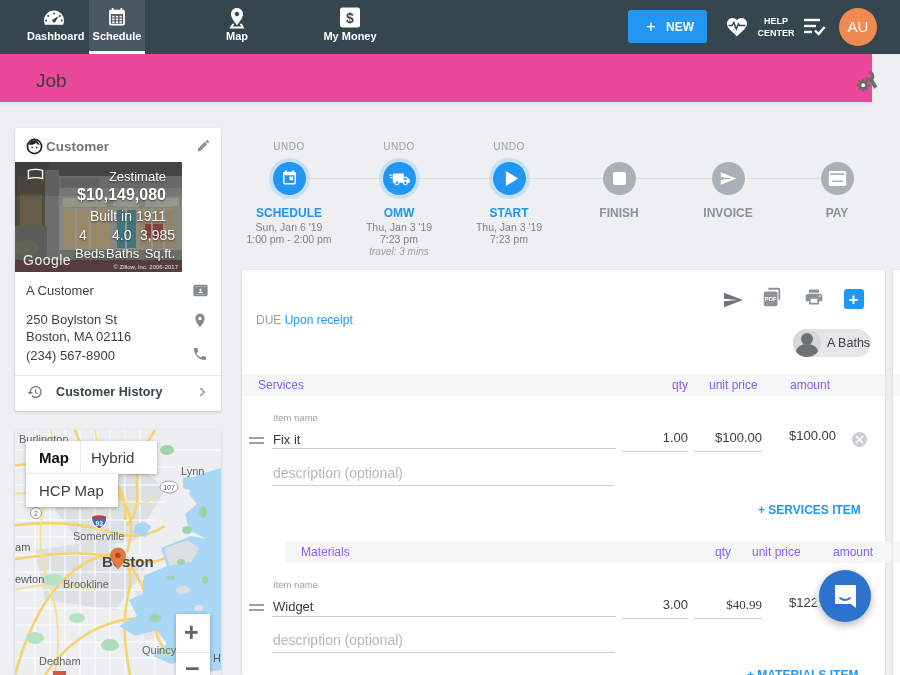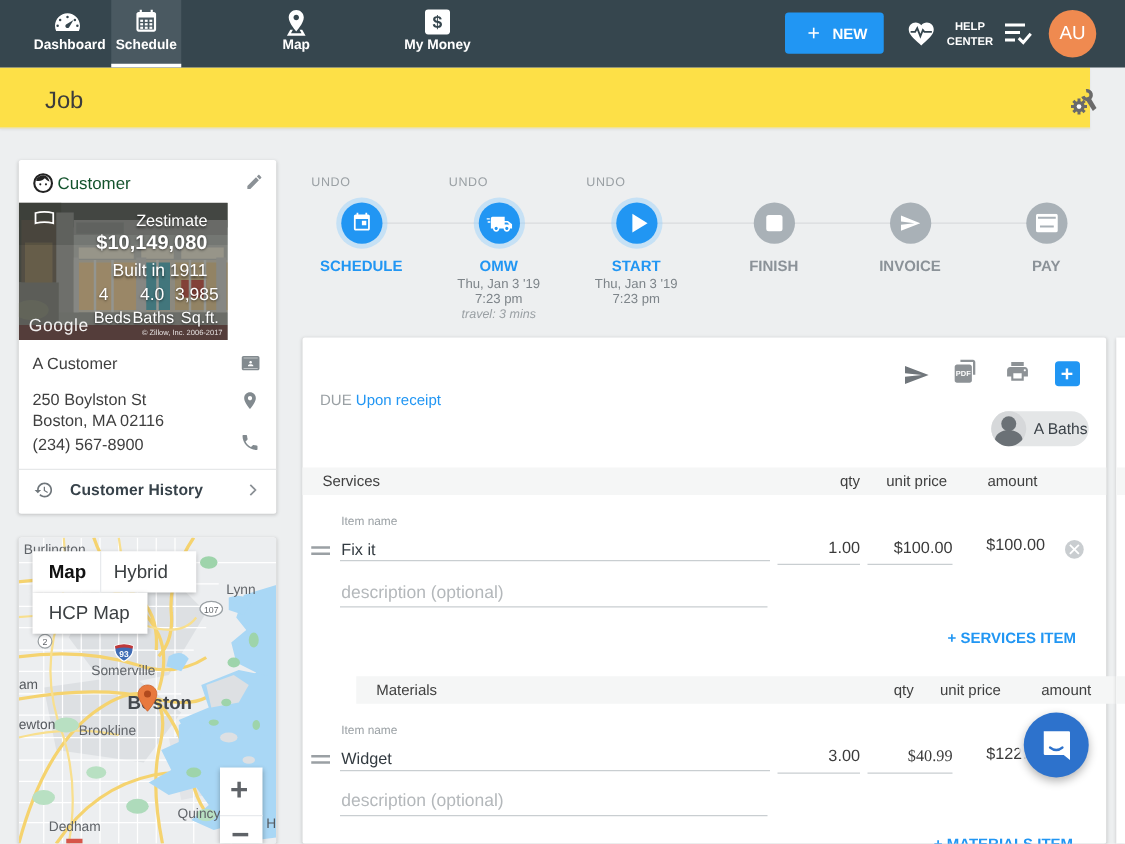--- a/index.html
+++ b/index.html
@@ -10,52 +10,52 @@
   #nav { position:absolute; left:0; top:0; width:900px; height:54px; background:#36464e; z-index:30; }
   .tab { position:absolute; top:0; height:54px; text-align:center; color:#fff; }
   .tab .ticon { position:absolute; left:50%; transform:translateX(-50%); top:7px; }
   .tab .tlabel { position:absolute; left:0; right:0; top:30px; font-size:11px; font-weight:bold; white-space:nowrap; }
   .tab.sel { background:#4a5961; border-bottom:3px solid #fff; }
   #newbtn { position:absolute; left:628px; top:10px; width:79px; height:33px; background:#2196f3; border-radius:3px; color:#fff; font-size:12px; font-weight:bold; text-align:center; line-height:33px; padding-left:5px; }
   #helptxt { position:absolute; left:752px; top:15px; width:48px; color:#fff; font-size:9px; font-weight:bold; text-align:center; line-height:12px; }
   #avatar { position:absolute; left:839px; top:8px; width:38px; height:38px; border-radius:50%; background:#ef8a50; color:#fff; font-size:15px; text-align:center; line-height:38px; }
 
   
-  #jobbar { position:absolute; left:0; top:54px; width:872px; height:49px; background:#fde047; border-bottom:1px solid #e2e4e5; box-shadow:0 1px 2px rgba(0,0,0,.06); z-index:20; }
+  #jobbar { position:absolute; left:0; top:54px; width:872px; height:49px; background:#ec4899; border-bottom:1px solid #e2e4e5; box-shadow:0 1px 2px rgba(0,0,0,.06); z-index:20; }
   #jobbar .t { position:absolute; left:36px; top:16px; font-size:19px; color:#3c3c3c; }
 
   .card { position:absolute; background:#fff; border-radius:2px; box-shadow:0 1px 3px rgba(0,0,0,.18); }
 
   
   #custcard { left:15px; top:128px; width:206px; height:283px; }
   #custhead { position:absolute; left:0; top:0; width:206px; height:34px; }
-  #custhead .t { position:absolute; left:31px; top:11px; font-size:13.5px; font-weight:normal; color:#14532d; }
+  #custhead .t { position:absolute; left:31px; top:11px; font-size:13.5px; font-weight:bold; color:#737373; }
   #photo { position:absolute; left:0; top:34px; width:167px; height:110px; overflow:hidden; }
   .ovl { position:absolute; color:#fff; text-shadow:0 1px 2px rgba(0,0,0,.6); text-align:right; right:16px; }
   #custinfo { position:absolute; left:0; top:144px; width:206px; }
   #custinfo .row { position:absolute; left:11px; font-size:13px; color:#3f3f3f; }
   #custinfo .ic { position:absolute; left:177px; }
 
   
   #mapcard { left:15px; top:430px; width:206px; height:245px; overflow:hidden; border-radius:2px; }
 
   
   #timeline { position:absolute; left:242px; top:130px; width:643px; height:130px; }
-  .tl-undo { position:absolute; top:11px; width:80px; margin-left:-40px; text-align:left; font-size:10px; color:#9aa0a4; letter-spacing:.5px; }
+  .tl-undo { position:absolute; top:11px; width:80px; margin-left:-40px; text-align:center; font-size:10px; color:#9aa0a4; letter-spacing:.5px; }
   .tl-circ { position:absolute; top:32px; width:33px; height:33px; margin-left:-16.5px; border-radius:50%; }
   .tl-circ.blue { background:#2196f3; box-shadow:0 0 0 4px rgba(155,208,250,.48); }
   .tl-circ.grey { background:#a9b1b7; }
   .tl-lab { position:absolute; top:76px; width:110px; margin-left:-55px; text-align:center; font-size:12px; font-weight:bold; }
   .tl-lab.blue { color:#2196f3; }
   .tl-lab.grey { color:#8b9298; }
   .tl-sub { position:absolute; width:120px; margin-left:-60px; text-align:center; font-size:10.5px; color:#7d8489; line-height:12px; }
 
   
   #invcard { left:242px; top:270px; width:643px; height:405px; }
-  .hdrrow { position:absolute; left:0; width:643px; height:22px; background:#f5f6f6; color:#404040; font-size:12px; }
+  .hdrrow { position:absolute; left:0; width:643px; height:22px; background:#f5f6f6; color:#8b5cf6; font-size:12px; }
   .hdrrow span { position:absolute; top:4px; }
   .underl { position:absolute; border-bottom:1px solid #c9ced1; }
   .itemlab { position:absolute; font-size:9.5px; color:#9aa0a4; }
   .itemtxt { position:absolute; font-size:13px; color:#323a40; }
   .num { position:absolute; font-size:13px; color:#3b3b3b; text-align:right; }
   .desc { position:absolute; font-size:14px; color:#b4b8bb; }
   .addlink { position:absolute; font-size:12px; font-weight:bold; color:#2196f3; }
   .drag { position:absolute; width:15px; }
   .drag div { height:2px; background:#9aa0a4; margin-bottom:3px; }
 
@@ -365,20 +365,21 @@
 
   <div style="position:absolute;left:47px;top:48px;width:548px;height:1px;background:#d9dbdd;"></div>
 
   <div class="tl-undo" style="left:47px">UNDO</div>
   <div class="tl-circ blue" style="left:47px">
     <svg style="position:absolute;left:8px;top:7px" width="17" height="18" viewBox="0 0 24 24">
         <path fill="#fff" d="M19 3h-1V1h-2v2H8V1H6v2H5c-1.1 0-2 .9-2 2v14c0 1.1.9 2 2 2h14c1.1 0 2-.9 2-2V5c0-1.1-.9-2-2-2zm0 16H5V8h14v11zm-7-9h5v5h-5v-5z"></path>
       </svg>
   </div>
   <div class="tl-lab blue" style="left:47px">SCHEDULE</div>
+  <div class="tl-sub" style="left:47px;top:91px">Sun, Jan 6 '19<br>1:00 pm - 2:00 pm</div>
 
   <div class="tl-undo" style="left:157px">UNDO</div>
   <div class="tl-circ blue" style="left:157px">
     <svg style="position:absolute;left:6px;top:8px" width="21" height="17" viewBox="0 0 24 20">
         <path fill="#fff" d="M20 8h-3V4H5.5C4.7 4 4 4.7 4 5.5V15h2c0 1.7 1.3 3 3 3s3-1.3 3-3h4c0 1.7 1.3 3 3 3s3-1.3 3-3h2v-4l-4-3zM9 16.5c-.8 0-1.5-.7-1.5-1.5s.7-1.5 1.5-1.5 1.5.7 1.5 1.5-.7 1.5-1.5 1.5zm10 0c-.8 0-1.5-.7-1.5-1.5s.7-1.5 1.5-1.5 1.5.7 1.5 1.5-.7 1.5-1.5 1.5zm-2-5V9.5h2.5l2 1.9H17z"></path>
         <g stroke="#fff" stroke-width="1.4">
           <line x1="0" y1="6" x2="3" y2="6"></line>
           <line x1="1" y1="9" x2="3.5" y2="9"></line>
         </g>
       </svg>

